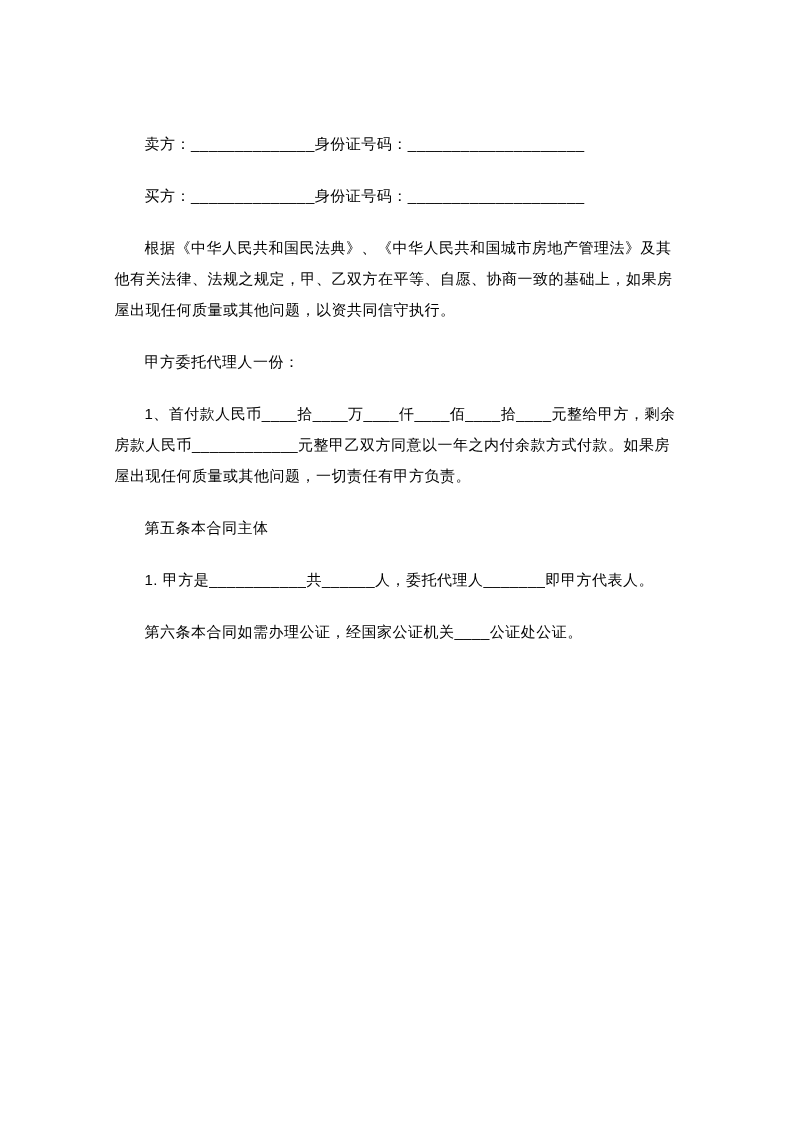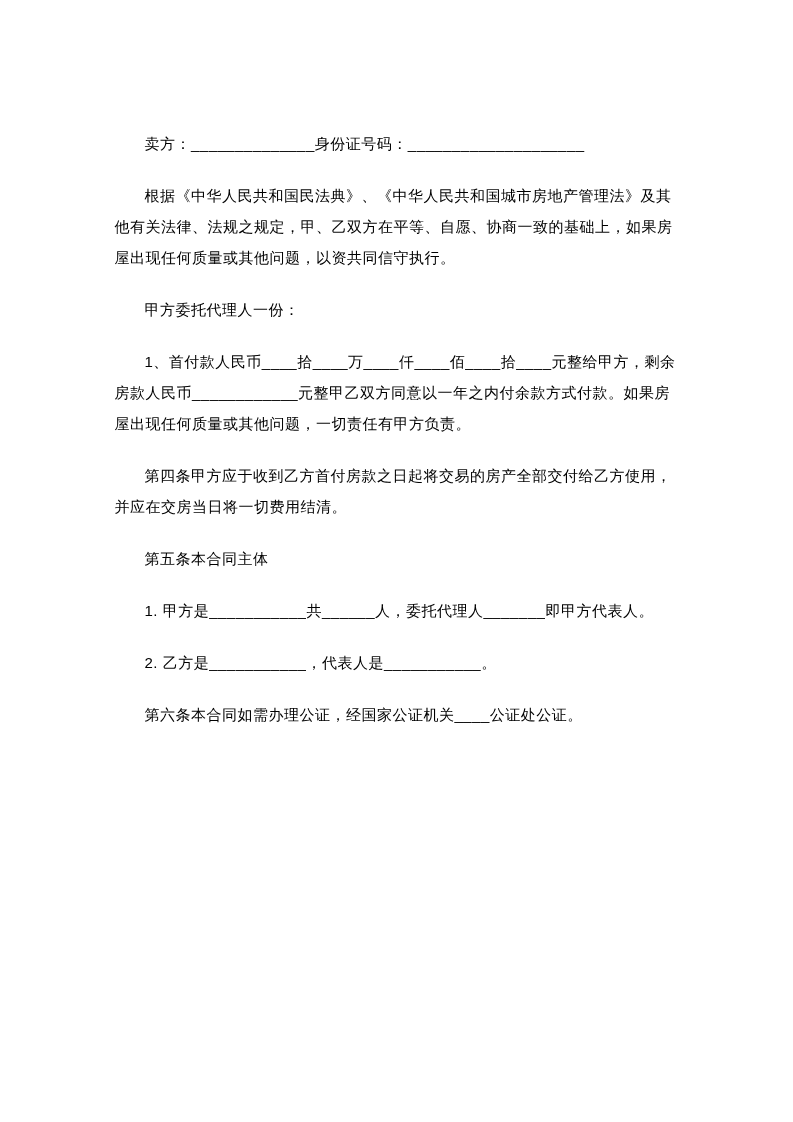--- a/index.html
+++ b/index.html
@@ -27,22 +27,21 @@
     word-break: break-all;
     letter-spacing: 0.5px;
   }
 </style>
 </head>
 <body>
 
 <div class="page">
   <div class="doc">
     <p>卖方：______________身份证号码：____________________</p>
+    <p>买方：______________身份证号码：____________________</p>
     <p>根据《中华人民共和国民法典》、《中华人民共和国城市房地产管理法》及其他有关法律、法规之规定，甲、乙双方在平等、自愿、协商一致的基础上，如果房屋出现任何质量或其他问题，以资共同信守执行。</p>
     <p>甲方委托代理人一份：</p>
     <p>1、首付款人民币____拾____万____仟____佰____拾____元整给甲方，剩余房款人民币____________元整甲乙双方同意以一年之内付余款方式付款。如果房屋出现任何质量或其他问题，一切责任有甲方负责。</p>
-    <p>第四条甲方应于收到乙方首付房款之日起将交易的房产全部交付给乙方使用，并应在交房当日将一切费用结清。</p>
     <p>第五条本合同主体</p>
     <p>1. 甲方是___________共______人，委托代理人_______即甲方代表人。</p>
-    <p>2. 乙方是___________，代表人是___________。</p>
     <p>第六条本合同如需办理公证，经国家公证机关____公证处公证。</p>
   </div>
 </div>
 
 </body></html>

